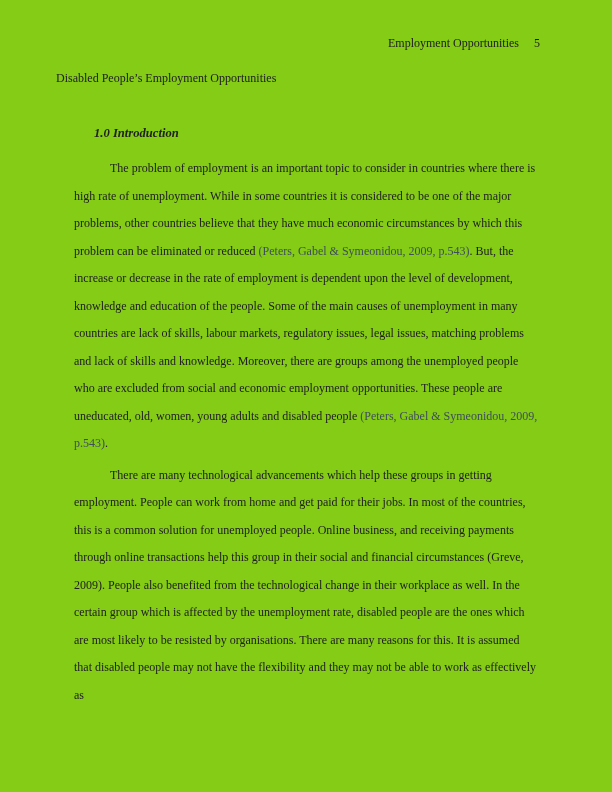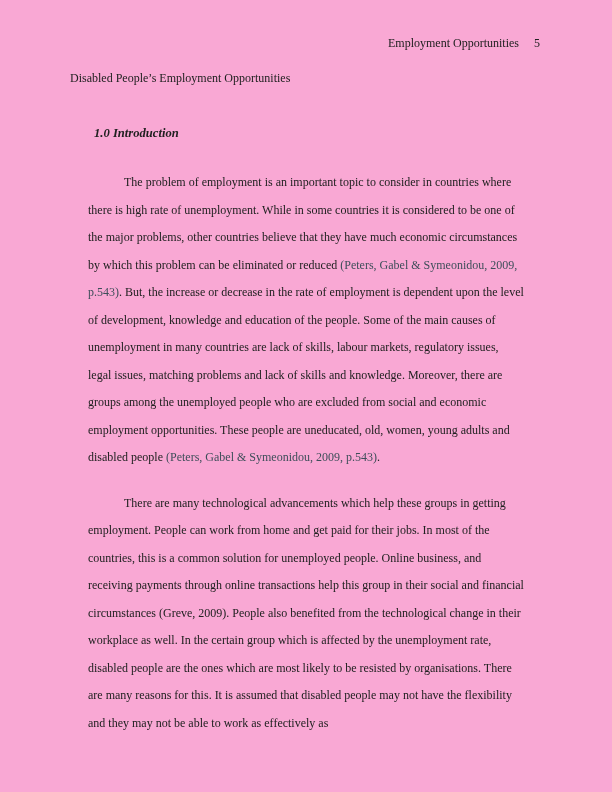--- a/index.html
+++ b/index.html
@@ -2,37 +2,37 @@
 <html><head>
 <meta charset="utf-8">
 <style>
   * { margin: 0; padding: 0; box-sizing: border-box; }
   html, body { background: #e8e8e8; }
   .page {
     position: relative;
     width: 612px;
     height: 792px;
     margin: 0 auto;
-    background: #f9a8d4;
+    background: #84cc16;
     font-family: "Liberation Serif", "DejaVu Serif", serif;
     color: #212121;
     overflow: hidden;
   }
   .page-header {
     position: absolute;
     top: 36px;
     right: 72px;
     font-size: 12px;
     white-space: nowrap;
   }
   .page-number { margin-left: 15px; }
   .doc-title {
     position: absolute;
     top: 71px;
-    left: 70px;
+    left: 56px;
     font-size: 12px;
     font-weight: normal;
   }
   .section-heading {
     position: absolute;
     top: 126px;
     left: 70px;
     font-size: 12.6px;
     font-weight: bold;
     font-style: italic;
@@ -41,21 +41,21 @@
   .paragraphs {
     position: absolute;
     top: 151px;
     left: 70px;
     width: 472px;
     font-size: 12px;
     line-height: 27.5px;
     text-align: left;
   }
   .paragraphs p {
-    margin: 18px;
+    margin: 4px;
     text-indent: 36px;
   }
   .citation {  }
 </style>
 </head>
 <body>
 
 <div class="page">
 
   <div class="page-header">

